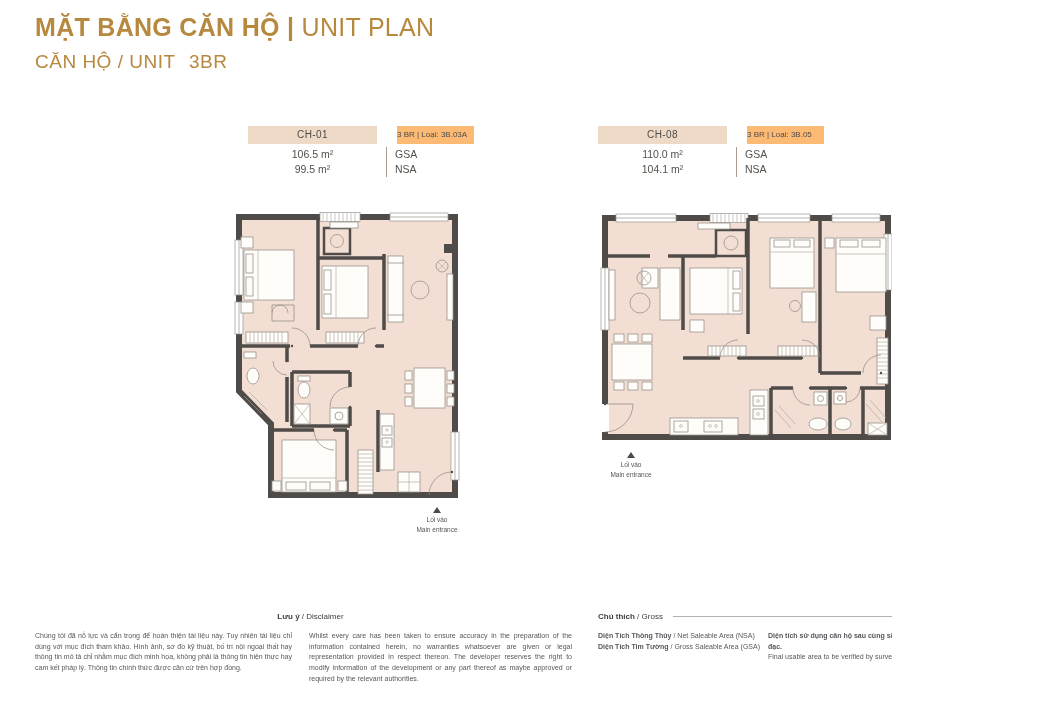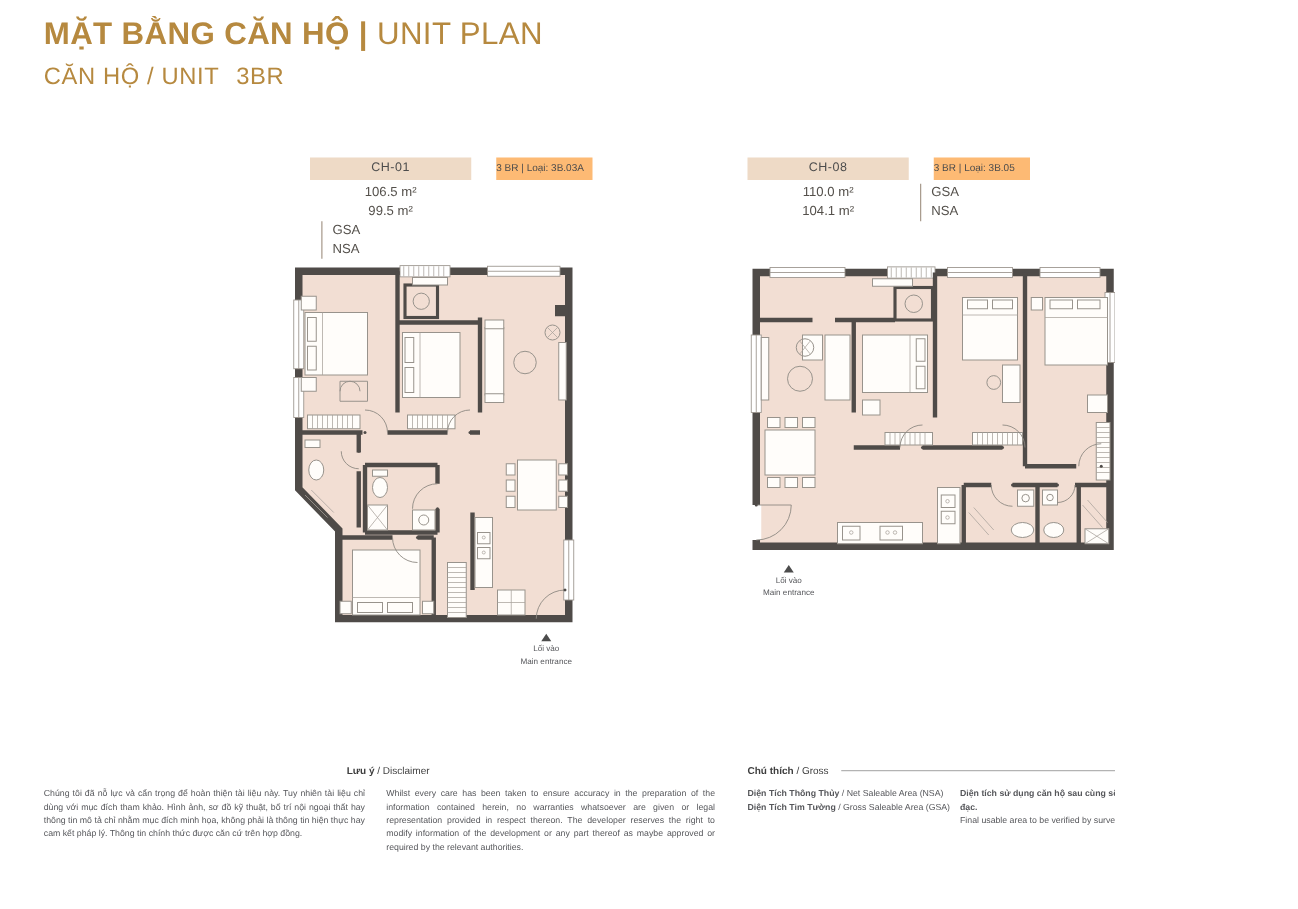--- a/index.html
+++ b/index.html
@@ -54,21 +54,21 @@
   </div>
   <div class="abs subtitle">
     <span>CĂN HỘ / UNIT</span>
     <span class="sp">3BR</span>
   </div>
 
   <div class="abs unit-head" style="left:248px;top:126px;">
     <div class="cell-code">CH-01</div>
     <div class="cell-type">3 BR | Loại: 3B.03A</div>
   </div>
-  <div class="abs areas" style="left:248px;top:147px;flex-direction:column;">
+  <div class="abs areas" style="left:248px;top:147px;">
     <div class="vals">
       <div>106.5 m²</div>
       <div>99.5 m²</div>
     </div>
     <div class="labs">
       <div>GSA</div>
       <div>NSA</div>
     </div>
   </div>
 

